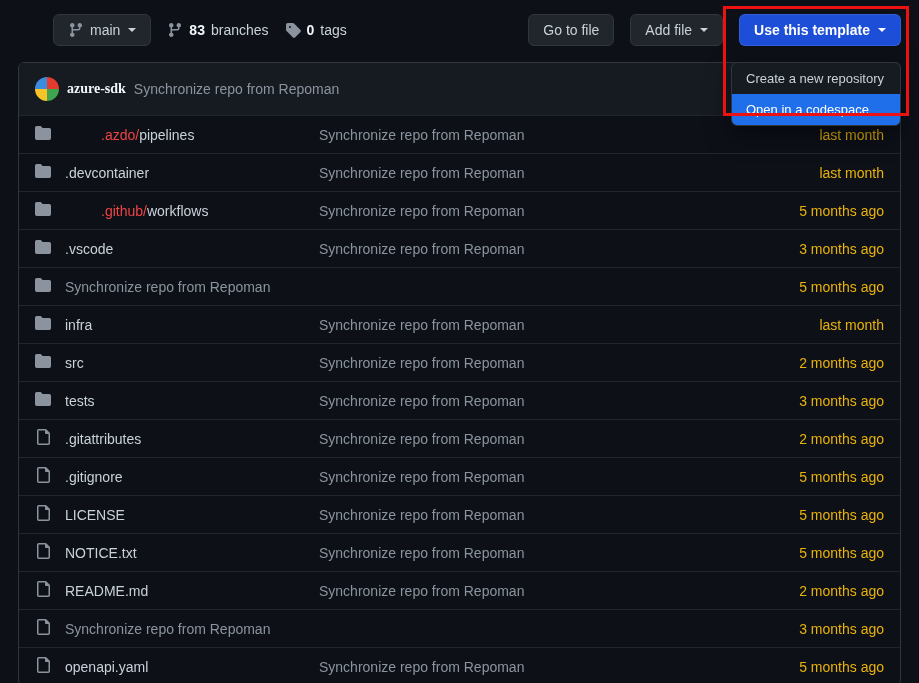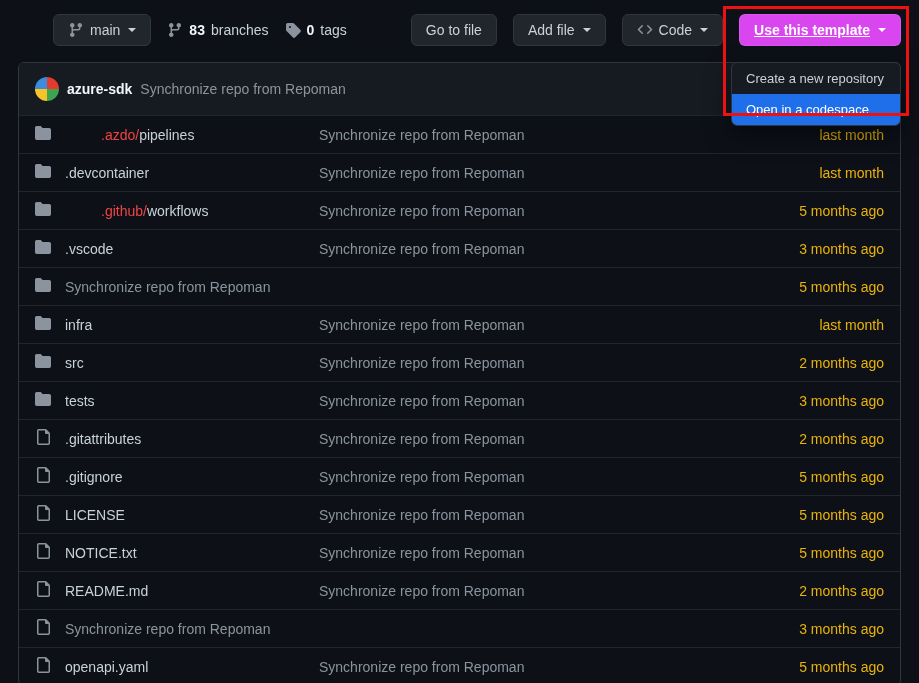--- a/index.html
+++ b/index.html
@@ -29,25 +29,24 @@
     border: 1px solid #30363d;
     border-radius: 6px;
     background: #21262d;
     color: #c9d1d9;
     font-size: 14px;
     font-weight: 500;
     cursor: pointer;
     height: 32px;
   }
   .btn-primary {
-    background: #d946ef;
+    background: #1d4ed8;
     border-color: rgba(240,246,252,0.1);
     color: #fff;
     font-weight: 600;
-    text-decoration: underline;
   }
   .branch-link {
     display: inline-flex;
     align-items: center;
     gap: 6px;
     color: #c9d1d9;
   }
   .branch-link strong { color: #f0f6fc; font-weight: 600; }
   .spacer { flex: 1; }
   .caret {
@@ -113,21 +112,21 @@
     border-radius: 50%;
     display: grid;
     grid-template-columns: 1fr 1fr;
     grid-template-rows: 1fr 1fr;
     overflow: hidden;
   }
   .avatar > div:nth-child(1){background:#3b8cde;}
   .avatar > div:nth-child(2){background:#e33b2e;}
   .avatar > div:nth-child(3){background:#f7c427;}
   .avatar > div:nth-child(4){background:#3ea44f;}
-  .author { font-weight: 600; color: #f0f6fc; }
+  .author { font-weight: 600; color: #f0f6fc; font-family: Liberation Serif, serif; }
   .commit-msg { color: #8b949e; }
   .sha {
     font-family: ui-monospace, SFMono-Regular, Menlo, monospace;
     font-size: 12px;
     color: #8b949e;
     margin-left: auto;
   }
 
   .filerow {
     display: flex;
@@ -207,27 +206,20 @@
 
   <button class="btn">
     <span>Go to file</span>
   </button>
 
   <button class="btn">
     <span>Add file</span>
     <span class="caret"></span>
   </button>
 
-  <button class="btn">
-    <svg class="oct" width="16" height="16">
-        <use href="#i-code"></use>
-      </svg>
-    <span>Code</span>
-    <span class="caret"></span>
-  </button>
 
   <button class="btn btn-primary">
     <span>Use this template</span>
     <span class="caret"></span>
   </button>
 
   <div class="dropdown" id="dropdown">
       <div class="dropdown-item">Create a new repository</div>
       <div class="dropdown-item active">Open in a codespace</div>
     </div>

